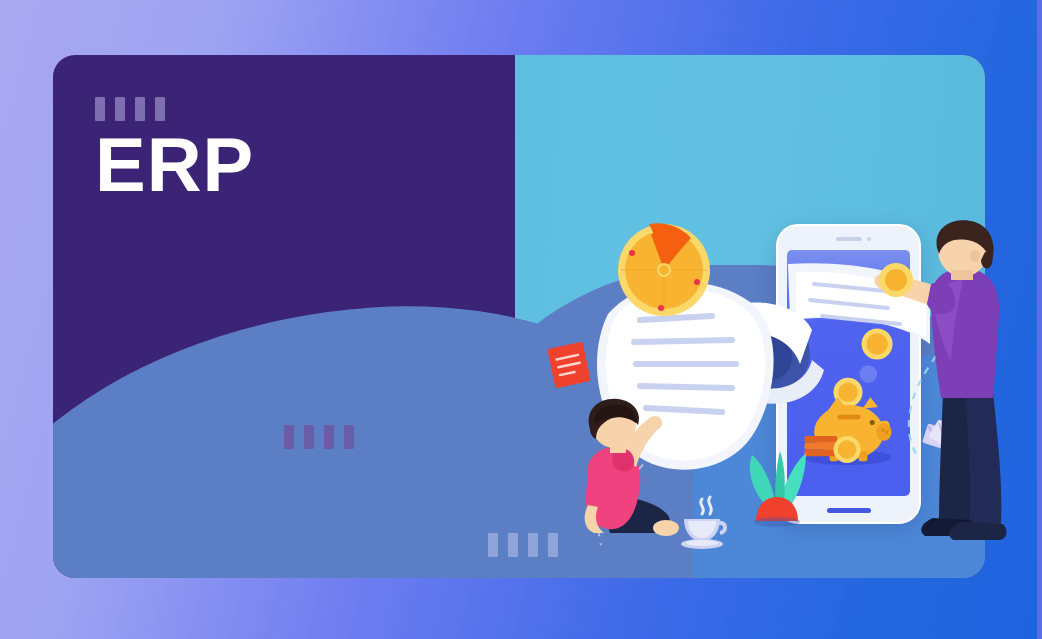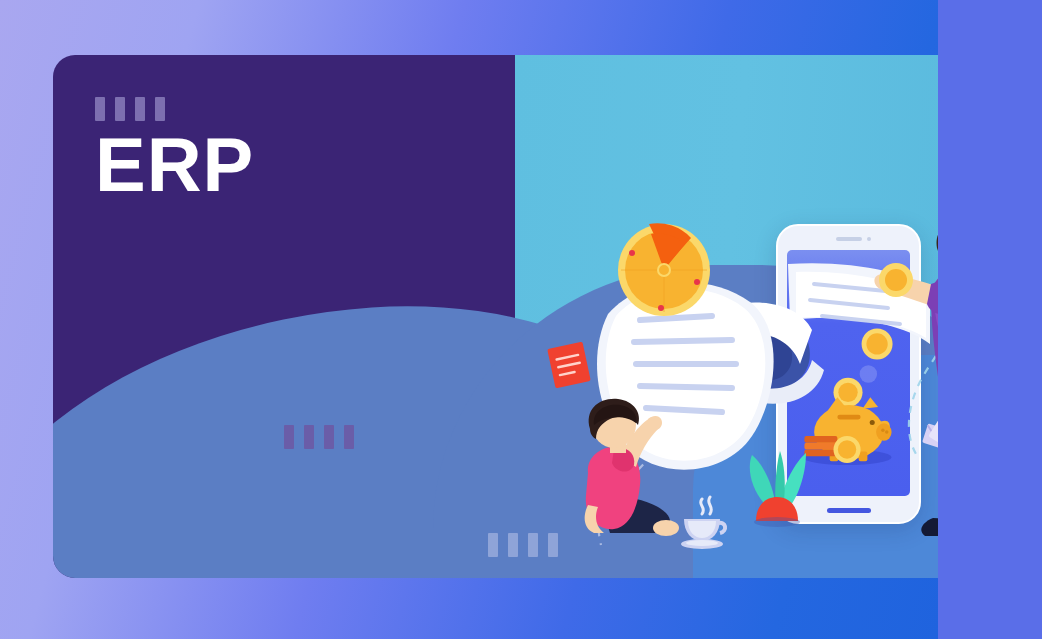--- a/index.html
+++ b/index.html
@@ -2,21 +2,21 @@
 <html><head>
 <meta charset="utf-8">
 <style>
   * { margin:0; padding:0; box-sizing:border-box; }
   html,body{ width:1042px; height:639px; overflow:hidden; }
   body{
     font-family:"Liberation Sans", sans-serif;
     background:#5a6ee8;
   }
   #poster{
-    position:relative; width:938px; height:639px; overflow:hidden;
+    position:relative; width:1037px; height:639px; overflow:hidden;
     background:linear-gradient(105deg,#a9a7f0 0%,#9fa4f2 18%,#6f7df0 42%,#3f6ae8 66%,#2467e0 85%,#1f63de 100%);
   }
   
   #card{
     position:absolute; left:53px; top:55px; width:932px; height:523px;
     border-radius:22px; overflow:hidden;
     background:#3b2475;
   }
   
   .card-blue{

